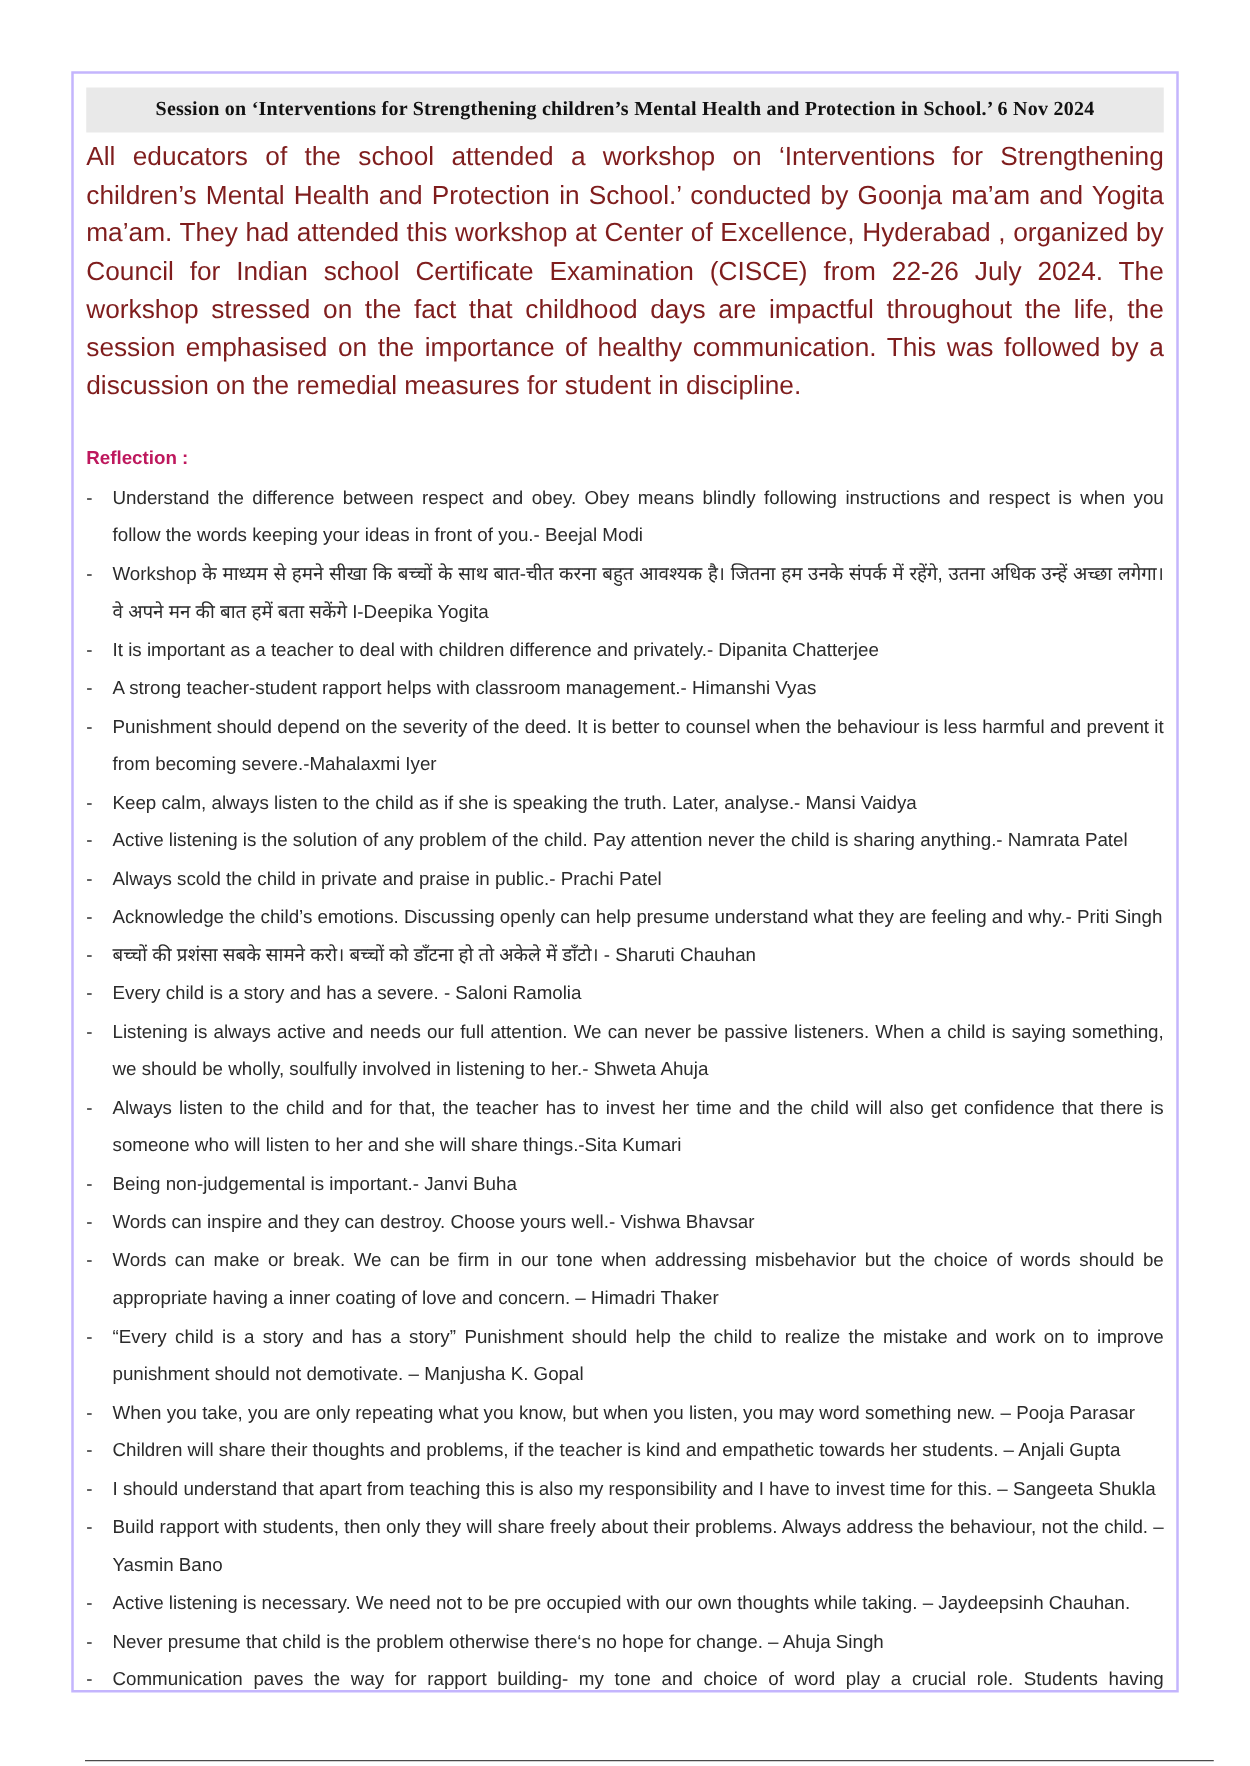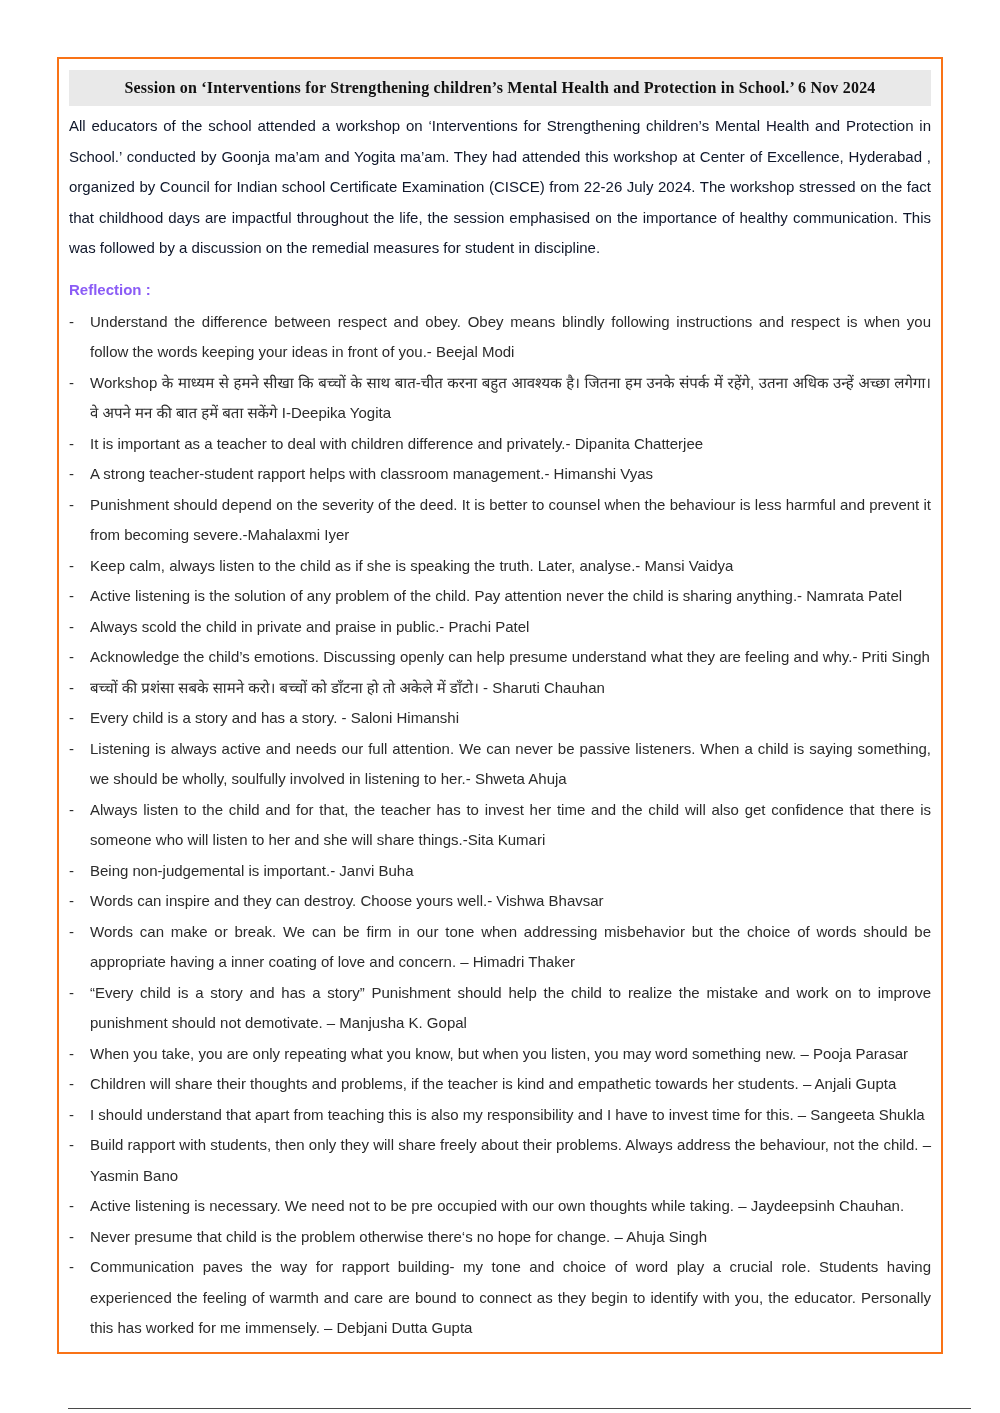--- a/index.html
+++ b/index.html
@@ -5,48 +5,48 @@
   * { margin: 0; padding: 0; box-sizing: border-box; }
   html, body { background: #ffffff; }
   body {
     width: 1000px; height: 1413px; position: relative;
     font-family: "Liberation Sans", "DejaVu Sans", sans-serif;
     color: #2b2b2b;
   }
   .content-box {
     position: absolute; left: 57px; top: 57px;
     width: 886px; height: 1297px;
-    border: 2px solid #f97316;
+    border: 2px solid #c4b5fd;
     padding: 11px 10px 0 10px;
     overflow: hidden;
     background: #ffffff;
   }
   .title-bar {
     background: #e9e9e9;
     text-align: center;
     font-family: "Liberation Serif", "DejaVu Serif", serif;
     font-weight: bold;
     font-size: 16px;
     color: #111111;
     padding: 9px 4px 9px 4px;
     letter-spacing: 0.2px;
   }
   .intro {
     margin-top: 5px;
-    font-size: 15px;
+    font-size: 21px;
     line-height: 30.5px;
     text-align: justify;
-    color: #0f172a;
+    color: #7f1d1d;
   }
   .reflection-heading {
     font-weight: bold;
     font-size: 15px;
     line-height: 30px;
-    margin-top: 11px;
-    color: #8b5cf6;
+    margin-top: 27px;
+    color: #be185d;
   }
   .bullets { margin-top: 2px; }
   .bullet-item {
     display: flex;
     font-size: 15px;
     line-height: 30.5px;
     text-align: justify;
   }
   .marker {
     flex: 0 0 21px;
@@ -127,21 +127,21 @@
           <span class="bullet-text">Acknowledge the child’s emotions. Discussing openly can help presume understand what they are feeling and why.- Priti Singh</span>
         </div>
 
         <div class="bullet-item">
           <span class="marker">-</span>
           <span class="bullet-text">बच्चों की प्रशंसा सबके सामने करो। बच्चों को डाँटना हो तो अकेले में डाँटो। -  Sharuti Chauhan</span>
         </div>
 
         <div class="bullet-item">
           <span class="marker">-</span>
-          <span class="bullet-text">Every child is a story and has a story. - Saloni Himanshi</span>
+          <span class="bullet-text">Every child is a story and has a severe. - Saloni Ramolia</span>
         </div>
 
         <div class="bullet-item">
           <span class="marker">-</span>
           <span class="bullet-text">Listening is always active and needs our full attention. We can never be passive listeners. When a child is saying something, we should be wholly, soulfully involved in listening to her.- Shweta Ahuja</span>
         </div>
 
         <div class="bullet-item">
           <span class="marker">-</span>
           <span class="bullet-text">Always listen to the child and for that, the teacher has to invest her time and the child will also get confidence that there is someone who will listen to her and she will share things.-Sita Kumari</span>

